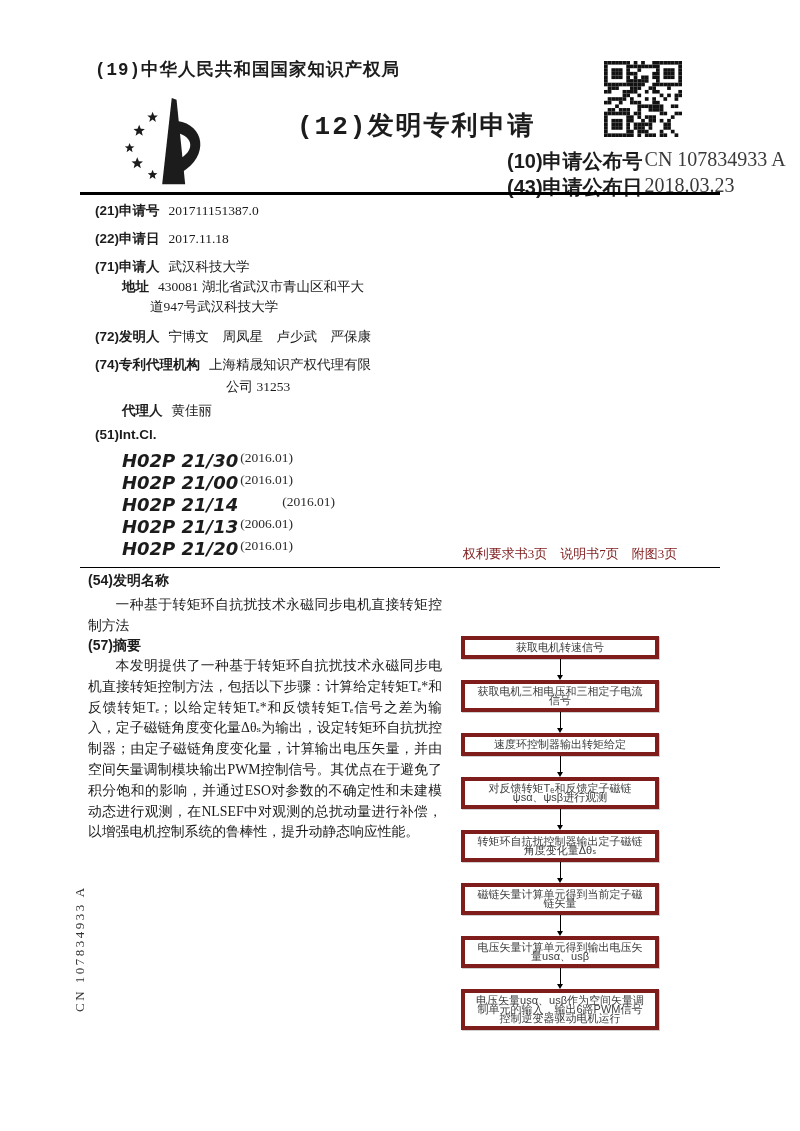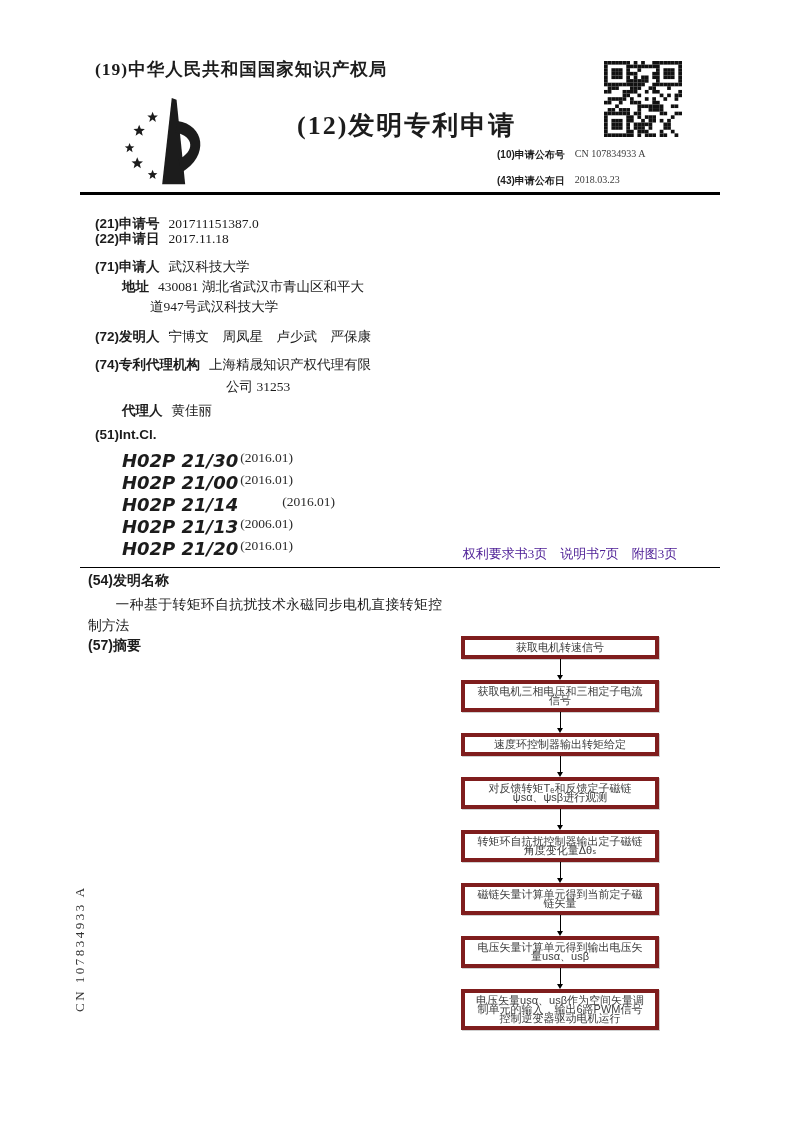--- a/index.html
+++ b/index.html
@@ -1,38 +1,38 @@
 <!DOCTYPE html>
 <html><head>
 <meta charset="utf-8">
 <style>
   html,body{margin:0;padding:0;background:#e8e8e8;}
   .page{
     position:relative;width:800px;height:1131px;margin:0 auto;background:#ffffff;
     font-family:"Liberation Serif","DejaVu Serif",serif;color:#1c1c1c;overflow:hidden;
   }
   .abs{position:absolute;}
-  .sans{font-family:Liberation Serif, serif;}
+  .sans{font-family:Liberation Mono, monospace;}
   .lbl{font-family:"Liberation Sans","DejaVu Sans",sans-serif;font-weight:bold;}
   .val{font-family:"Liberation Serif","DejaVu Serif",serif;}
   .row{display:flex;gap:9px;white-space:nowrap;font-size:13.5px;line-height:15px;}
   .side-code{
     left:72px;top:1012px;transform:rotate(-90deg);transform-origin:0 0;
     font-size:13px;letter-spacing:2.5px;color:#333;white-space:nowrap;
   }
   .office{left:95px;top:57px;font-size:17.5px;font-weight:bold;letter-spacing:1px;}
   .doc-type{left:297px;top:108px;font-size:26px;font-weight:bold;letter-spacing:2px;}
-  .pub-row{display:flex;gap:10px;font-size:10px;white-space:nowrap;}
+  .pub-row{display:flex;gap:2px;font-size:20px;white-space:nowrap;margin-left:10px;}
   .pub-row .v{color:#3a3a3a;}
   .rule-thick{left:80px;top:192px;width:640px;height:2.5px;background:#000;}
   .rule-thin{left:80px;top:567px;width:640px;height:1.2px;background:#000;}
   .ipc-row{display:flex;gap:2px;font-size:13.5px;white-space:nowrap;}
   .ipc-code{font-family:"DejaVu Sans","Liberation Sans",sans-serif;font-style:italic;font-weight:bold;font-size:18px;}
   .ipc-date{font-family:"Liberation Serif","DejaVu Serif",serif;color:#2a2a2a;}
-  .pages-note{left:420px;top:545px;width:300px;text-align:center;font-size:13px;color:#4c1d95;white-space:nowrap;}
+  .pages-note{left:420px;top:545px;width:300px;text-align:center;font-size:13px;color:#7f1d1d;white-space:nowrap;}
   .sec-head{font-size:14px;}
   .title-para,.abstract-para{
     width:354px;font-size:13.8px;line-height:20.8px;text-align:justify;
     text-indent:2em;color:#1a1a1a;
   }
   
   .flow{left:461px;top:636px;width:198px;display:flex;flex-direction:column;align-items:stretch;}
   .fbox{
     border:4px solid #7f1d1d;box-shadow:1px 1px 0 #cfcfcf;background:#fff;
     font-size:11px;line-height:9px;color:#3c3c3c;text-align:center;
@@ -319,21 +319,21 @@
     <span class="lbl">(10)申请公布号</span>
     <span class="val v">CN 107834933 A</span>
   </div>
   <div class="abs pub-row" style="left:497px;top:174px;">
     <span class="lbl">(43)申请公布日</span>
     <span class="val v">2018.03.23</span>
   </div>
 
   <div class="abs rule-thick"></div>
 
-  <div class="abs row" style="left:95px;top:216px;">
+  <div class="abs row" style="left:95px;top:203px;">
     <span class="lbl">(21)申请号</span>
     <span class="val">201711151387.0</span>
   </div>
 
   <div class="abs row" style="left:95px;top:231px;">
     <span class="lbl">(22)申请日</span>
     <span class="val">2017.11.18</span>
   </div>
 
   <div class="abs row" style="left:95px;top:259px;">
@@ -390,20 +390,21 @@
   </div>
 
   <div class="abs pages-note">权利要求书3页　说明书7页　附图3页</div>
 
   <div class="abs rule-thin"></div>
 
   <div class="abs sec-head lbl" style="left:88px;top:560px;margin-top:12px;">(54)发明名称</div>
   <div class="abs title-para" style="left:88px;top:595px;">一种基于转矩环自抗扰技术永磁同步电机直接转矩控制方法</div>
 
   <div class="abs sec-head lbl" style="left:88px;top:637px;">(57)摘要</div>
+  <div class="abs abstract-para" style="left:88px;top:656px;">本发明提供了一种基于转矩环自抗扰技术永磁同步电机直接转矩控制方法，包括以下步骤：计算给定转矩Tₑ*和反馈转矩Tₑ；以给定转矩Tₑ*和反馈转矩Tₑ信号之差为输入，定子磁链角度变化量Δθₛ为输出，设定转矩环自抗扰控制器；由定子磁链角度变化量，计算输出电压矢量，并由空间矢量调制模块输出PWM控制信号。其优点在于避免了积分饱和的影响，并通过ESO对参数的不确定性和未建模动态进行观测，在NLSEF中对观测的总扰动量进行补偿，以增强电机控制系统的鲁棒性，提升动静态响应性能。</div>
 
   <div class="abs flow">
     <div class="fbox">获取电机转速信号</div>
     <div class="conn"></div>
     <div class="fbox">获取电机三相电压和三相定子电流信号</div>
     <div class="conn"></div>
     <div class="fbox">速度环控制器输出转矩给定</div>
     <div class="conn"></div>
     <div class="fbox">对反馈转矩Tₑ和反馈定子磁链ψsα、ψsβ进行观测</div>
     <div class="conn"></div>

